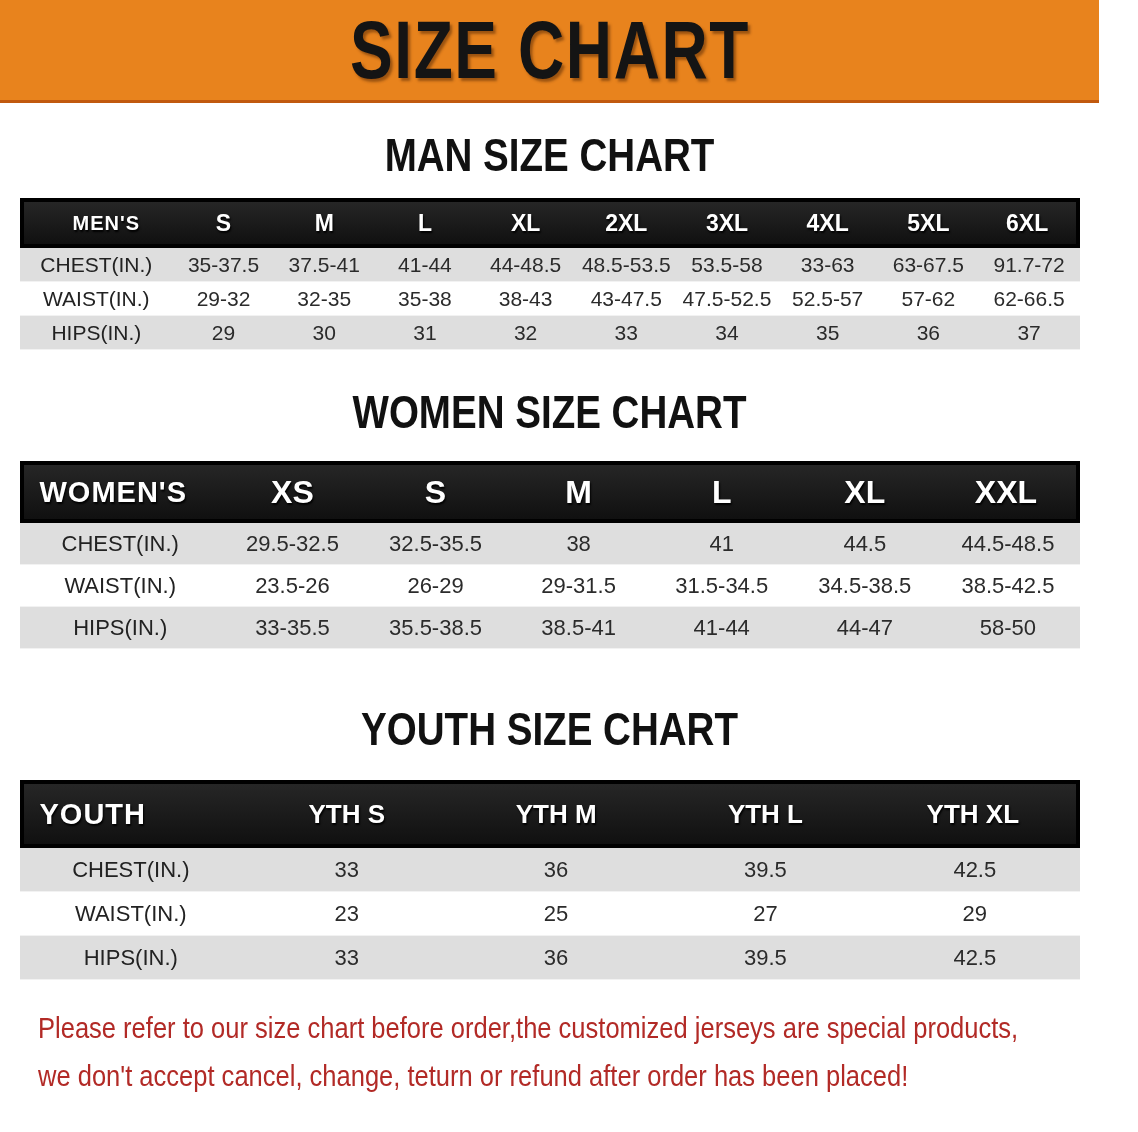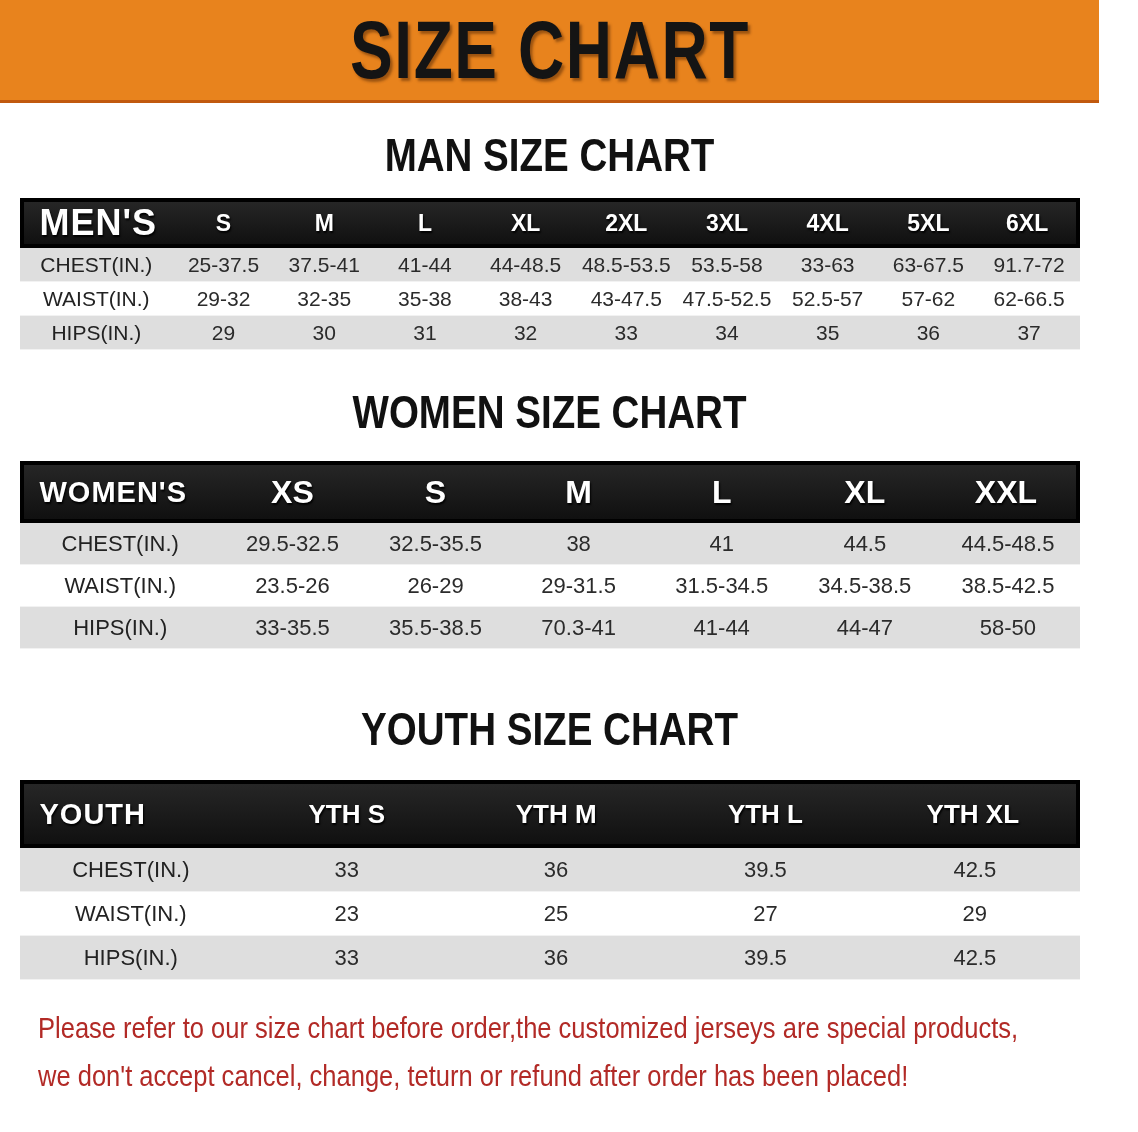--- a/index.html
+++ b/index.html
@@ -83,21 +83,21 @@
     vertical-align: middle;
     font-weight: 400;
     color: #2B2B2B;
     border-bottom: 1px solid #f2f2f2;
     white-space: nowrap;
   }
   table.size-table tbody th.rowlabel { font-weight: 400; color: #222222; }
 
   
   table.t-men thead th { height: 50px; font-size: 23px; font-weight: 700; }
-  table.t-men thead th.corner { font-size: 36px; letter-spacing: 1px; }
+  table.t-men thead th.corner { font-size: 20px; letter-spacing: 1px; text-align: center; }
   table.t-men thead th.corner { width: 14.5%; }
   table.t-men tbody th, table.t-men tbody td { height: 34px; font-size: 21px; }
 
   
   table.t-women thead th { height: 62px; font-size: 32px; font-weight: 700; }
   table.t-women thead th.corner { font-size: 29px; letter-spacing: 1px; width: 19%; }
   table.t-women tbody th, table.t-women tbody td { height: 42px; font-size: 22px; }
 
   
   table.t-youth thead th { height: 68px; font-size: 26px; font-weight: 700; margin-top: 40px; }
@@ -142,21 +142,21 @@
               <th>2XL</th>
               <th>3XL</th>
               <th>4XL</th>
               <th>5XL</th>
               <th>6XL</th>
             </tr>
           </thead>
           <tbody>
             <tr>
               <th class="rowlabel">CHEST(IN.)</th>
-              <td>25-37.5</td>
+              <td>35-37.5</td>
               <td>37.5-41</td>
               <td>41-44</td>
               <td>44-48.5</td>
               <td>48.5-53.5</td>
               <td>53.5-58</td>
               <td>33-63</td>
               <td>63-67.5</td>
               <td>91.7-72</td>
             </tr>
             <tr>
@@ -217,21 +217,21 @@
               <td>26-29</td>
               <td>29-31.5</td>
               <td>31.5-34.5</td>
               <td>34.5-38.5</td>
               <td>38.5-42.5</td>
             </tr>
             <tr>
               <th class="rowlabel">HIPS(IN.)</th>
               <td>33-35.5</td>
               <td>35.5-38.5</td>
-              <td>70.3-41</td>
+              <td>38.5-41</td>
               <td>41-44</td>
               <td>44-47</td>
               <td>58-50</td>
             </tr>
           </tbody>
         </table>
     </section>
 
     <section class="chart-section">
       <h2 class="section-heading heading-youth">YOUTH SIZE CHART</h2>

